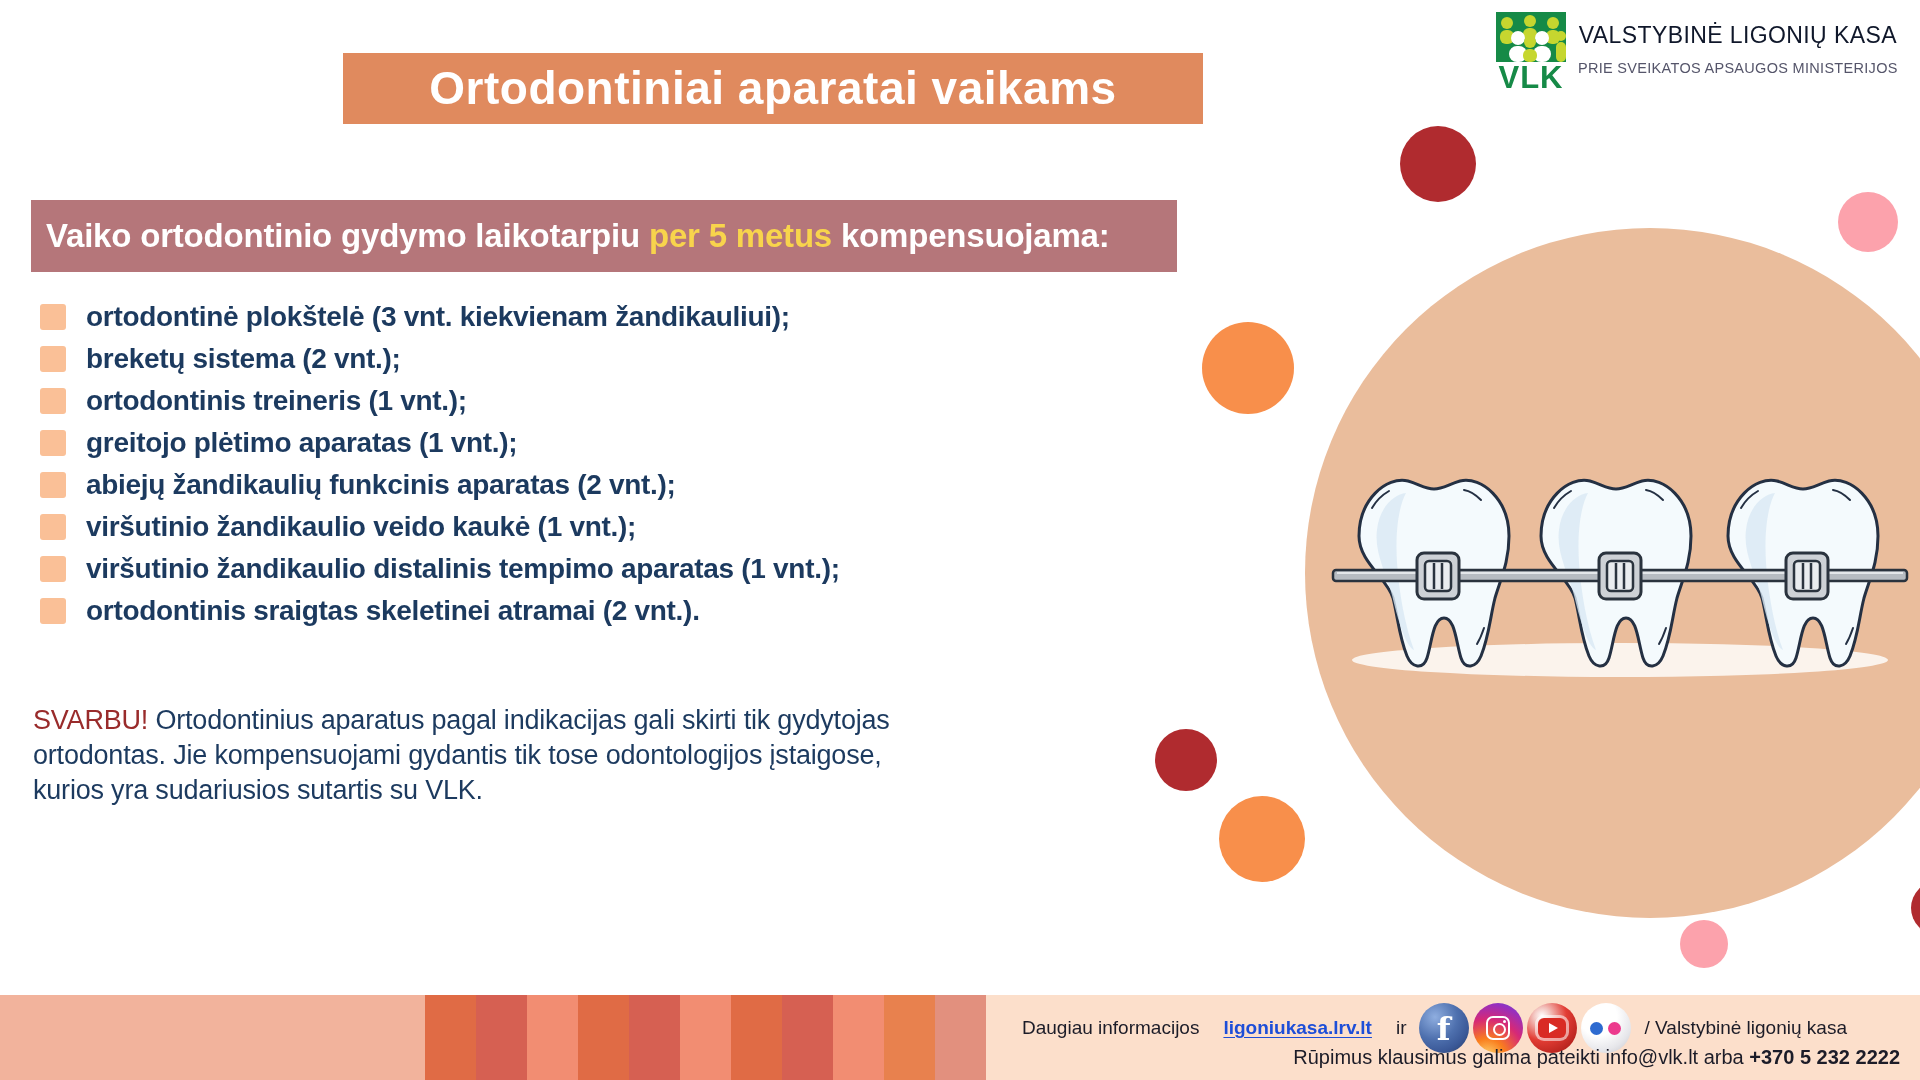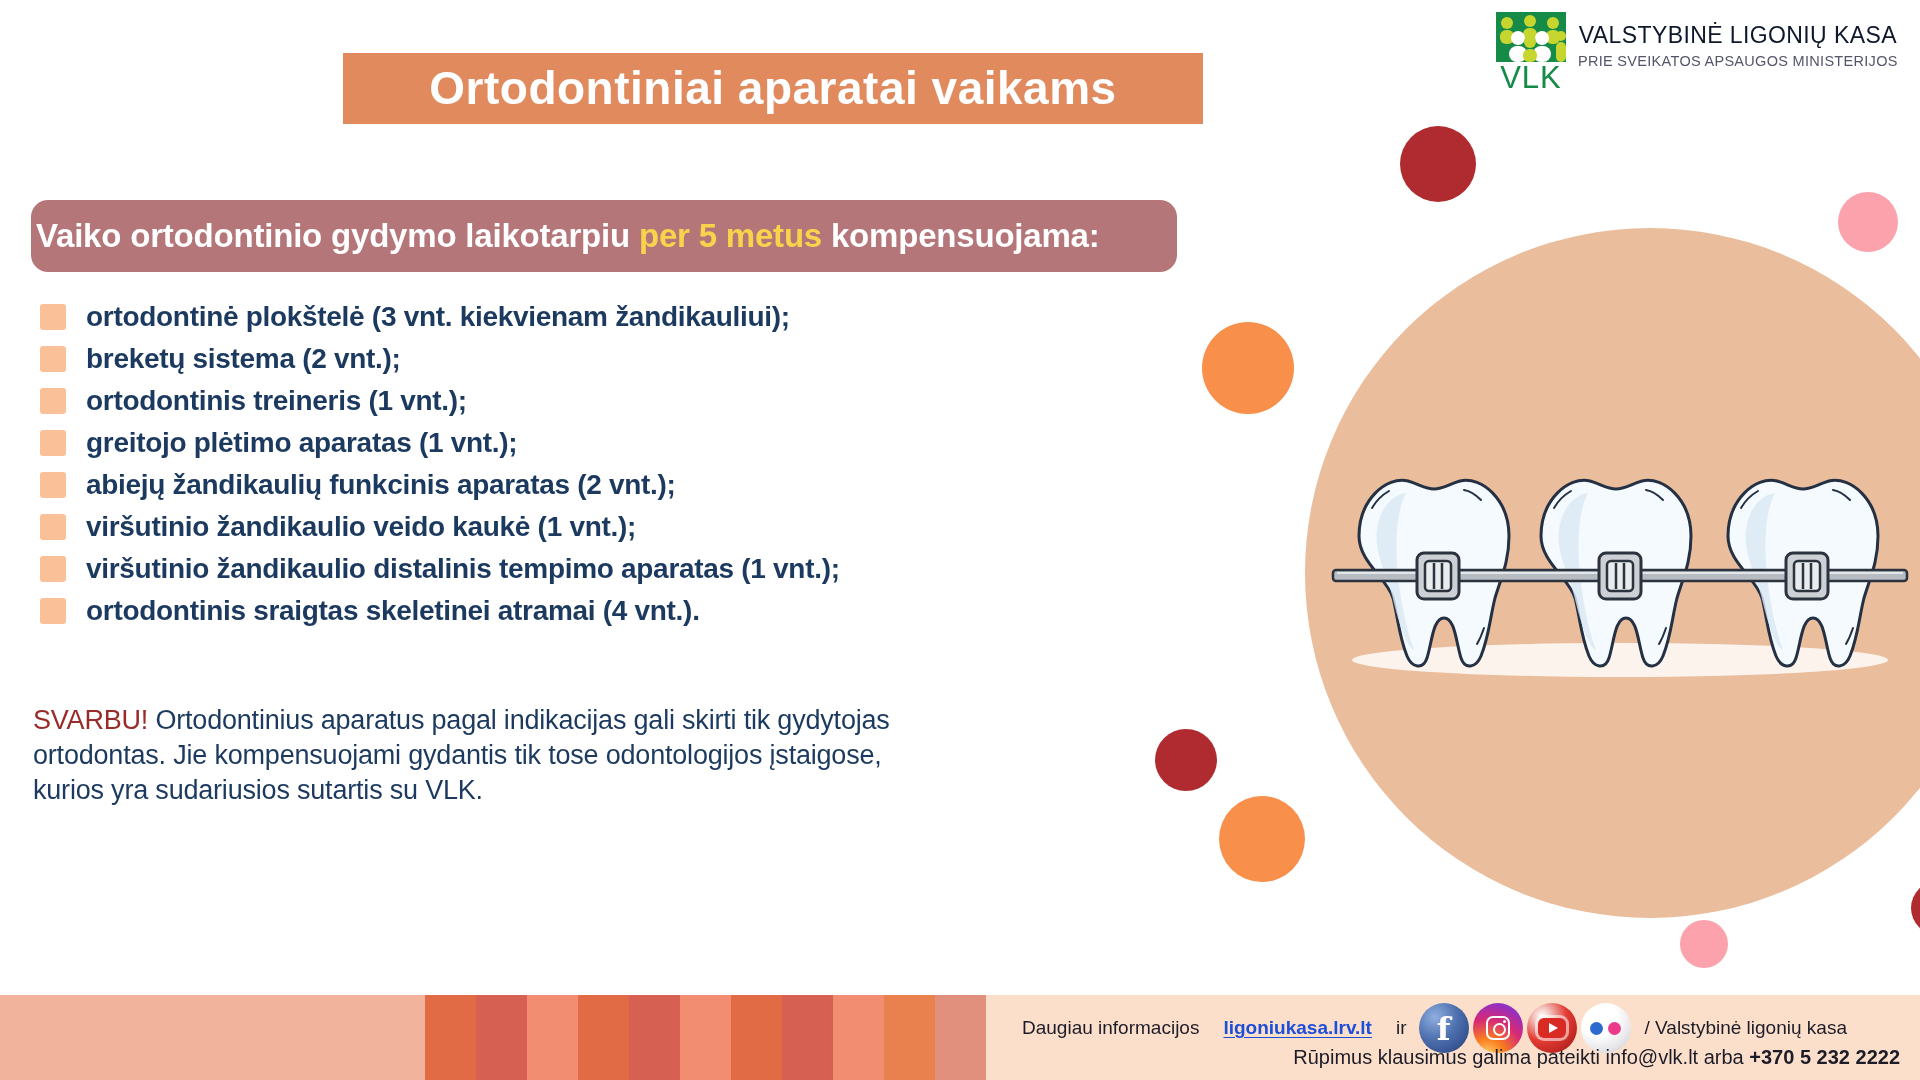--- a/index.html
+++ b/index.html
@@ -11,30 +11,30 @@
   .title-banner{
     position:absolute;left:343px;top:53px;width:860px;height:71px;
     background:#E08A5E;color:#ffffff;font-size:46px;font-weight:bold;
     line-height:71px;text-align:center;letter-spacing:.5px;white-space:nowrap;
   }
   
   .logo{position:absolute;left:1496px;top:12px;display:flex;align-items:flex-start;}
   .logo-emblem{width:70px;height:88px;position:relative;}
   .logo-abbr{
     position:absolute;left:0;top:46px;width:70px;text-align:center;
-    color:#168A47;font-size:31px;font-weight:normal;letter-spacing:1px;line-height:40px;
+    color:#168A47;font-size:31px;font-weight:bold;letter-spacing:1px;line-height:40px;
   }
   .logo-text{margin-left:12px;padding-top:10px;}
   .logo-title{font-size:23px;font-weight:normal;color:#0f172a;letter-spacing:.4px;white-space:nowrap;text-align:center;}
-  .logo-subtitle{font-size:14.5px;color:#55556A;letter-spacing:.3px;margin-top:4px;white-space:nowrap;}
+  .logo-subtitle{font-size:14.5px;color:#55556A;letter-spacing:.3px;margin-top:11px;white-space:nowrap;}
   
   .mauve-banner{
     position:absolute;left:31px;top:200px;width:1146px;height:72px;
     background:#B5767A;color:#ffffff;font-size:33px;font-weight:bold;
-    line-height:72px;padding-left:5px;box-sizing:border-box;white-space:nowrap;letter-spacing:-.2px;border-radius:17px;
+    line-height:72px;padding-left:15px;box-sizing:border-box;white-space:nowrap;letter-spacing:-.2px;
   }
   .mauve-banner .hl{color:#F8D44C;}
   
   .benefits{position:absolute;left:40px;top:296px;list-style:none;margin:0;padding:0;}
   .benefits li{display:flex;align-items:center;height:42px;}
   .bullet{width:26px;height:26px;background:#FAC097;border-radius:3px;margin-right:20px;flex:0 0 auto;}
   .benefit-text{font-size:28px;font-weight:bold;color:#1C3A5F;letter-spacing:-.3px;white-space:nowrap;}
   
   .important{
     position:absolute;left:33px;top:703px;width:900px;
@@ -146,21 +146,21 @@
     <li>
         <span class="bullet"></span>
         <span class="benefit-text">viršutinio žandikaulio veido kaukė (1 vnt.);</span>
       </li>
     <li>
         <span class="bullet"></span>
         <span class="benefit-text">viršutinio žandikaulio distalinis tempimo aparatas (1 vnt.);</span>
       </li>
     <li>
         <span class="bullet"></span>
-        <span class="benefit-text">ortodontinis sraigtas skeletinei atramai (4 vnt.).</span>
+        <span class="benefit-text">ortodontinis sraigtas skeletinei atramai (2 vnt.).</span>
       </li>
   </ul>
 
   <div class="important"><span class="label">SVARBU!</span><span> Ortodontinius aparatus pagal indikacijas gali skirti tik gydytojas ortodontas. Jie kompensuojami gydantis tik tose odontologijos įstaigose, kurios yra sudariusios sutartis su VLK.</span></div>
 
   <div class="dot" style="left:1400px;top:126px;width:76px;height:76px;background:#B02B2F;"></div>
   <div class="dot" style="left:1838px;top:192px;width:60px;height:60px;background:#FCA2AC;"></div>
   <div class="dot" style="left:1202px;top:322px;width:92px;height:92px;background:#F88F4B;"></div>
   <div class="dot" style="left:1305px;top:228px;width:690px;height:690px;background:#EABD9C;"></div>
   <div class="dot" style="left:1155px;top:729px;width:62px;height:62px;background:#B02B2F;"></div>

